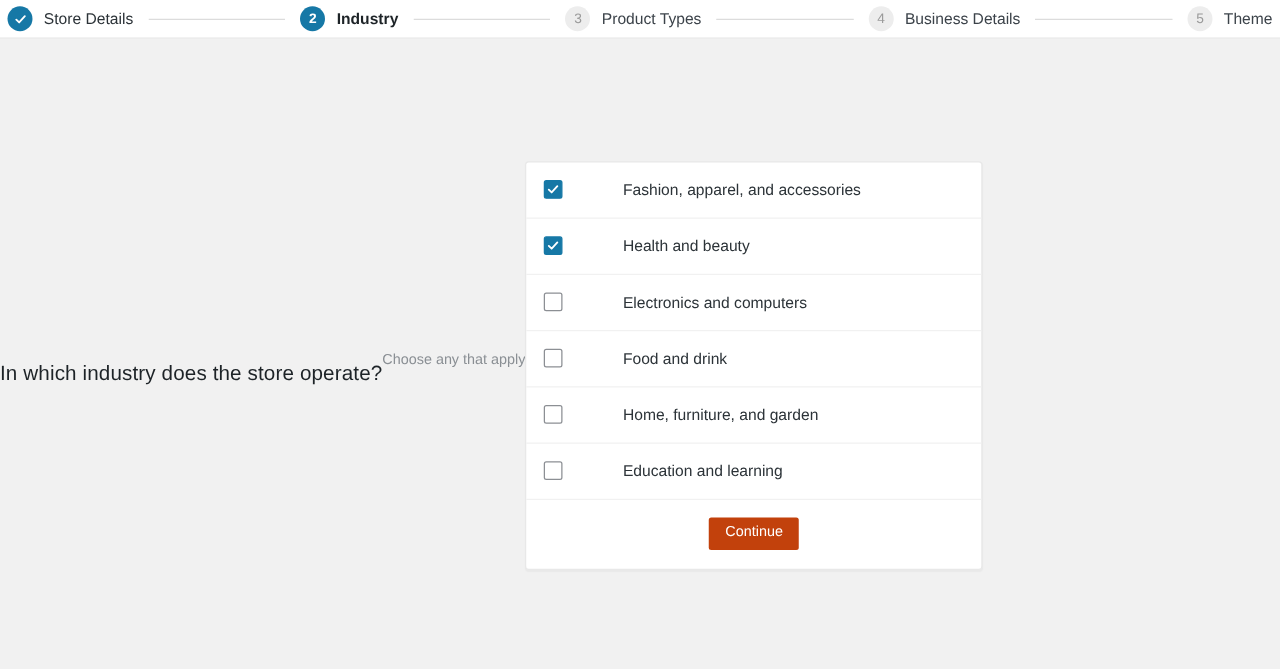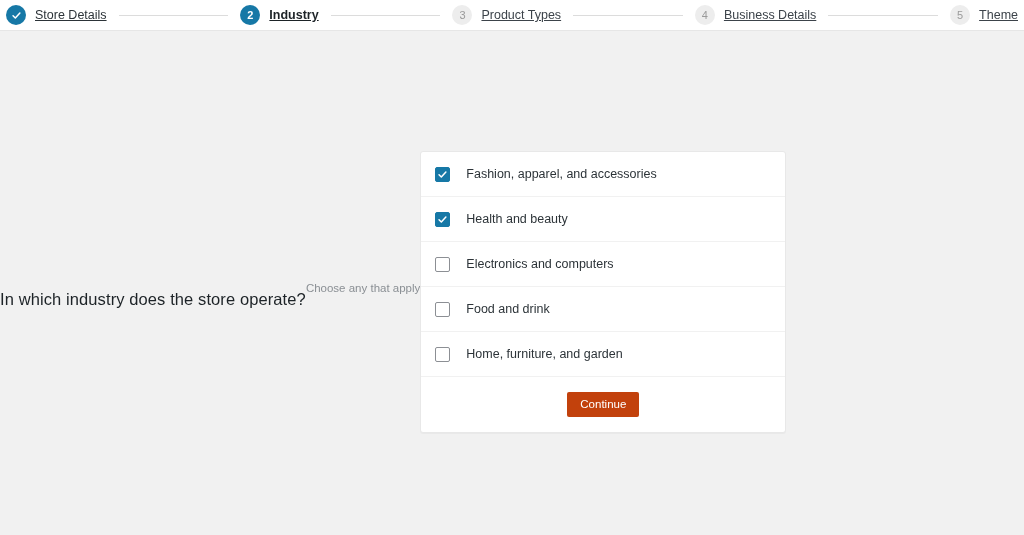--- a/index.html
+++ b/index.html
@@ -57,21 +57,20 @@
   }
   .check-glyph {
     display: block;
     width: 11px;
     height: 11px;
   }
   .step-label {
     margin-left: 9px;
     font-size: 12.5px;
     color: #2c3338;
-    text-decoration: underline;
   }
   .step-label.current {
     font-weight: 700;
     color: #1d2327;
   }
   .step-label.pending {
     color: #3c434a;
     text-align: right;
   }
   .connector {
@@ -113,20 +112,21 @@
     box-sizing: border-box;
   }
   .option-row {
     display: flex;
     align-items: center;
     height: 45px;
     padding: 0 14px;
     border-bottom: 1px solid #f1f1f1;
     box-sizing: border-box;
     cursor: pointer;
+    gap: 32px;
   }
   .cb {
     width: 15px;
     height: 15px;
     box-sizing: border-box;
     border-radius: 2px;
     flex: 0 0 auto;
     display: flex;
     align-items: center;
     justify-content: center;
@@ -228,18 +228,22 @@
           <span class="option-label">Electronics and computers</span>
         </div>
         <div class="option-row">
           <span class="cb unchecked"></span>
           <span class="option-label">Food and drink</span>
         </div>
         <div class="option-row">
           <span class="cb unchecked"></span>
           <span class="option-label">Home, furniture, and garden</span>
         </div>
+        <div class="option-row">
+          <span class="cb unchecked"></span>
+          <span class="option-label">Education and learning</span>
+        </div>
       </div>
     <div class="card-footer">
       <button class="continue-btn">Continue</button>
     </div>
   </div>
 </div>
 
 </body></html>

